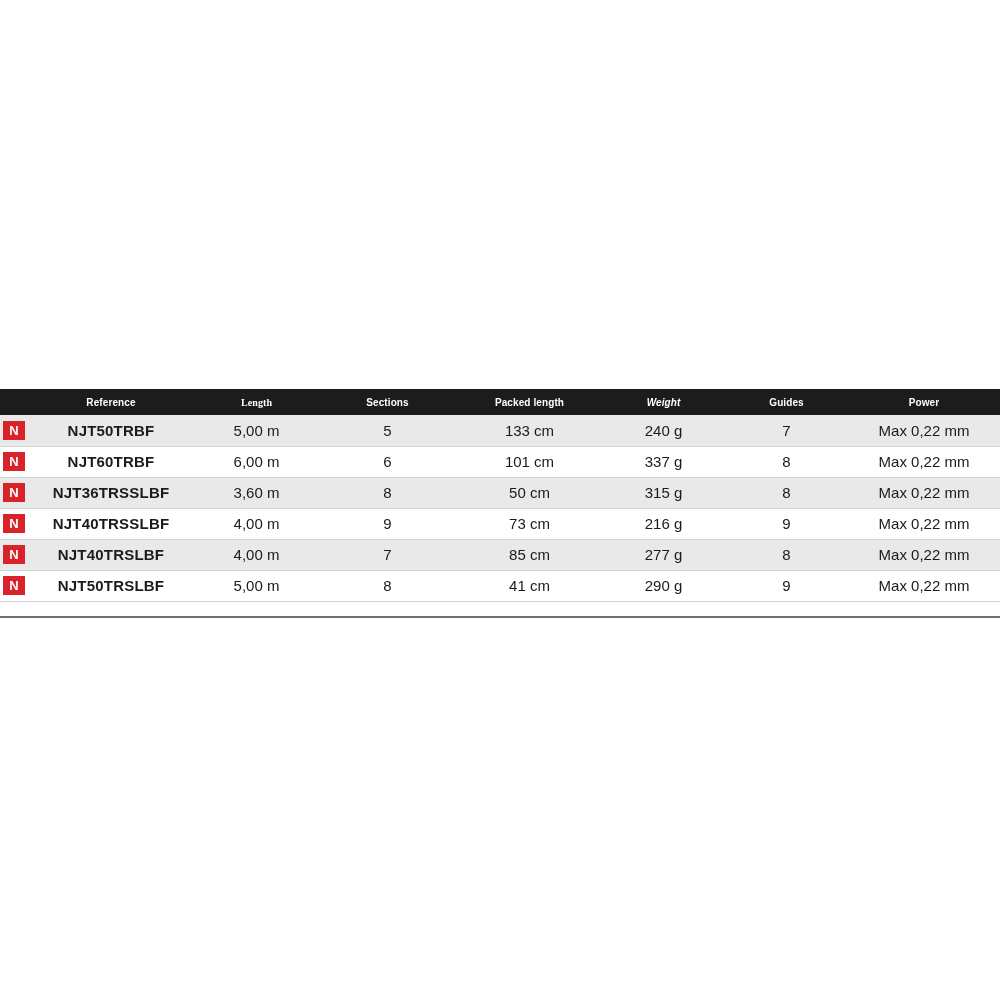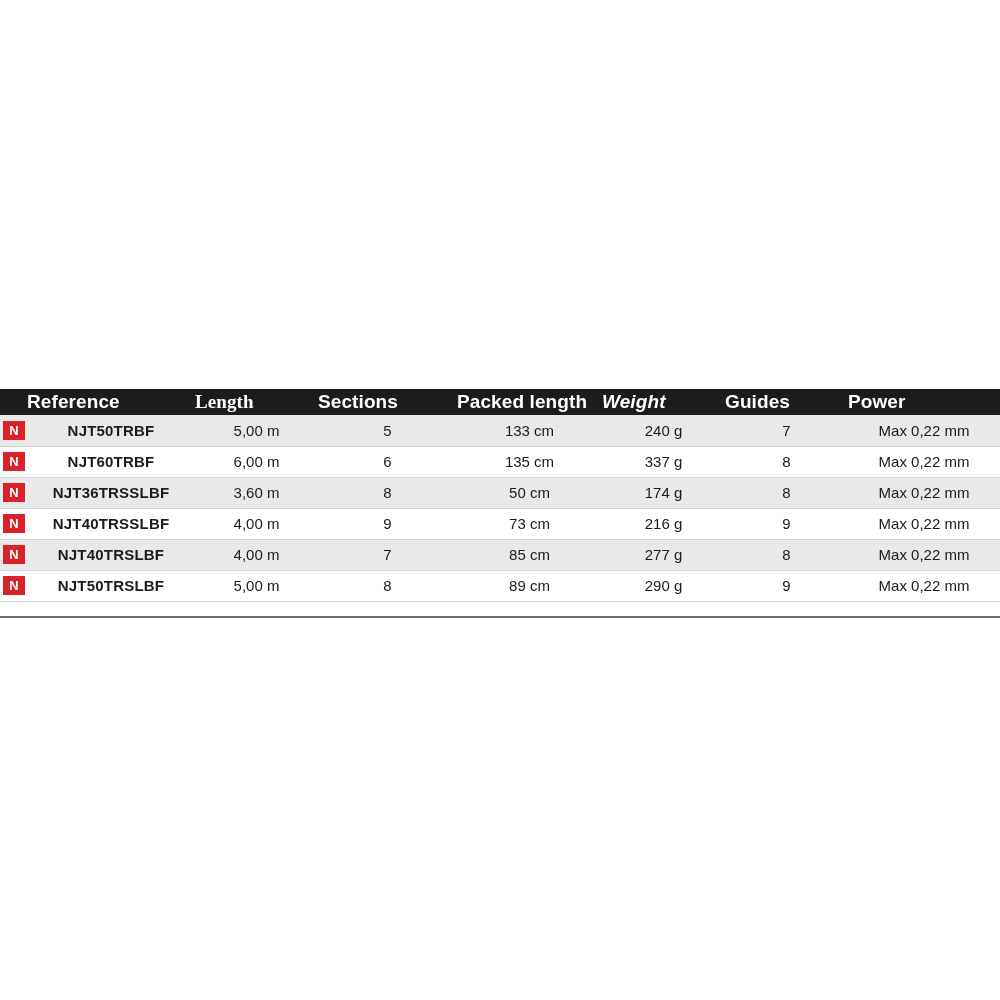--- a/index.html
+++ b/index.html
@@ -28,26 +28,26 @@
 
   table.spec {
     border-collapse: collapse;
     width: 1000px;
     table-layout: fixed;
   }
 
   table.spec thead th {
     background: #1c1c1c;
     color: #ffffff;
-    font-size: 19px;
+    font-size: 10px;
     font-weight: bold;
     letter-spacing: 0.1px;
     height: 26px;
     padding: 0;
-    text-align: left;
+    text-align: center;
     vertical-align: middle;
   }
 
   th.col-badge { width: 27px; }
   th.col-ref   { width: 168px; text-align: left; padding-left: 12px; }
   th.col-len   { width: 123px; font-family: Liberation Serif, serif; }
   th.col-sec   { width: 139px; }
   th.col-pack  { width: 145px; }
   th.col-weight{ width: 123px; font-style: italic; }
   th.col-guides{ width: 123px; }
@@ -142,34 +142,34 @@
           <td>7</td>
           <td>Max 0,22 mm</td>
         </tr>
         <tr class="plain">
           <td class="badge-cell">
             <span class="badge">N</span>
           </td>
           <td class="ref-cell">NJT60TRBF</td>
           <td>6,00 m</td>
           <td>6</td>
-          <td>135 cm</td>
+          <td>101 cm</td>
           <td>337 g</td>
           <td>8</td>
           <td>Max 0,22 mm</td>
         </tr>
         <tr class="shade">
           <td class="badge-cell">
             <span class="badge">N</span>
           </td>
           <td class="ref-cell">NJT36TRSSLBF</td>
           <td>3,60 m</td>
           <td>8</td>
           <td>50 cm</td>
-          <td>174 g</td>
+          <td>315 g</td>
           <td>8</td>
           <td>Max 0,22 mm</td>
         </tr>
         <tr class="plain">
           <td class="badge-cell">
             <span class="badge">N</span>
           </td>
           <td class="ref-cell">NJT40TRSSLBF</td>
           <td>4,00 m</td>
           <td>9</td>
@@ -190,21 +190,21 @@
           <td>8</td>
           <td>Max 0,22 mm</td>
         </tr>
         <tr class="plain">
           <td class="badge-cell">
             <span class="badge">N</span>
           </td>
           <td class="ref-cell">NJT50TRSLBF</td>
           <td>5,00 m</td>
           <td>8</td>
-          <td>89 cm</td>
+          <td>41 cm</td>
           <td>290 g</td>
           <td>9</td>
           <td>Max 0,22 mm</td>
         </tr>
       </tbody>
     </table>
   </div>
 
   <div class="table-bottom-rule"></div>
 

